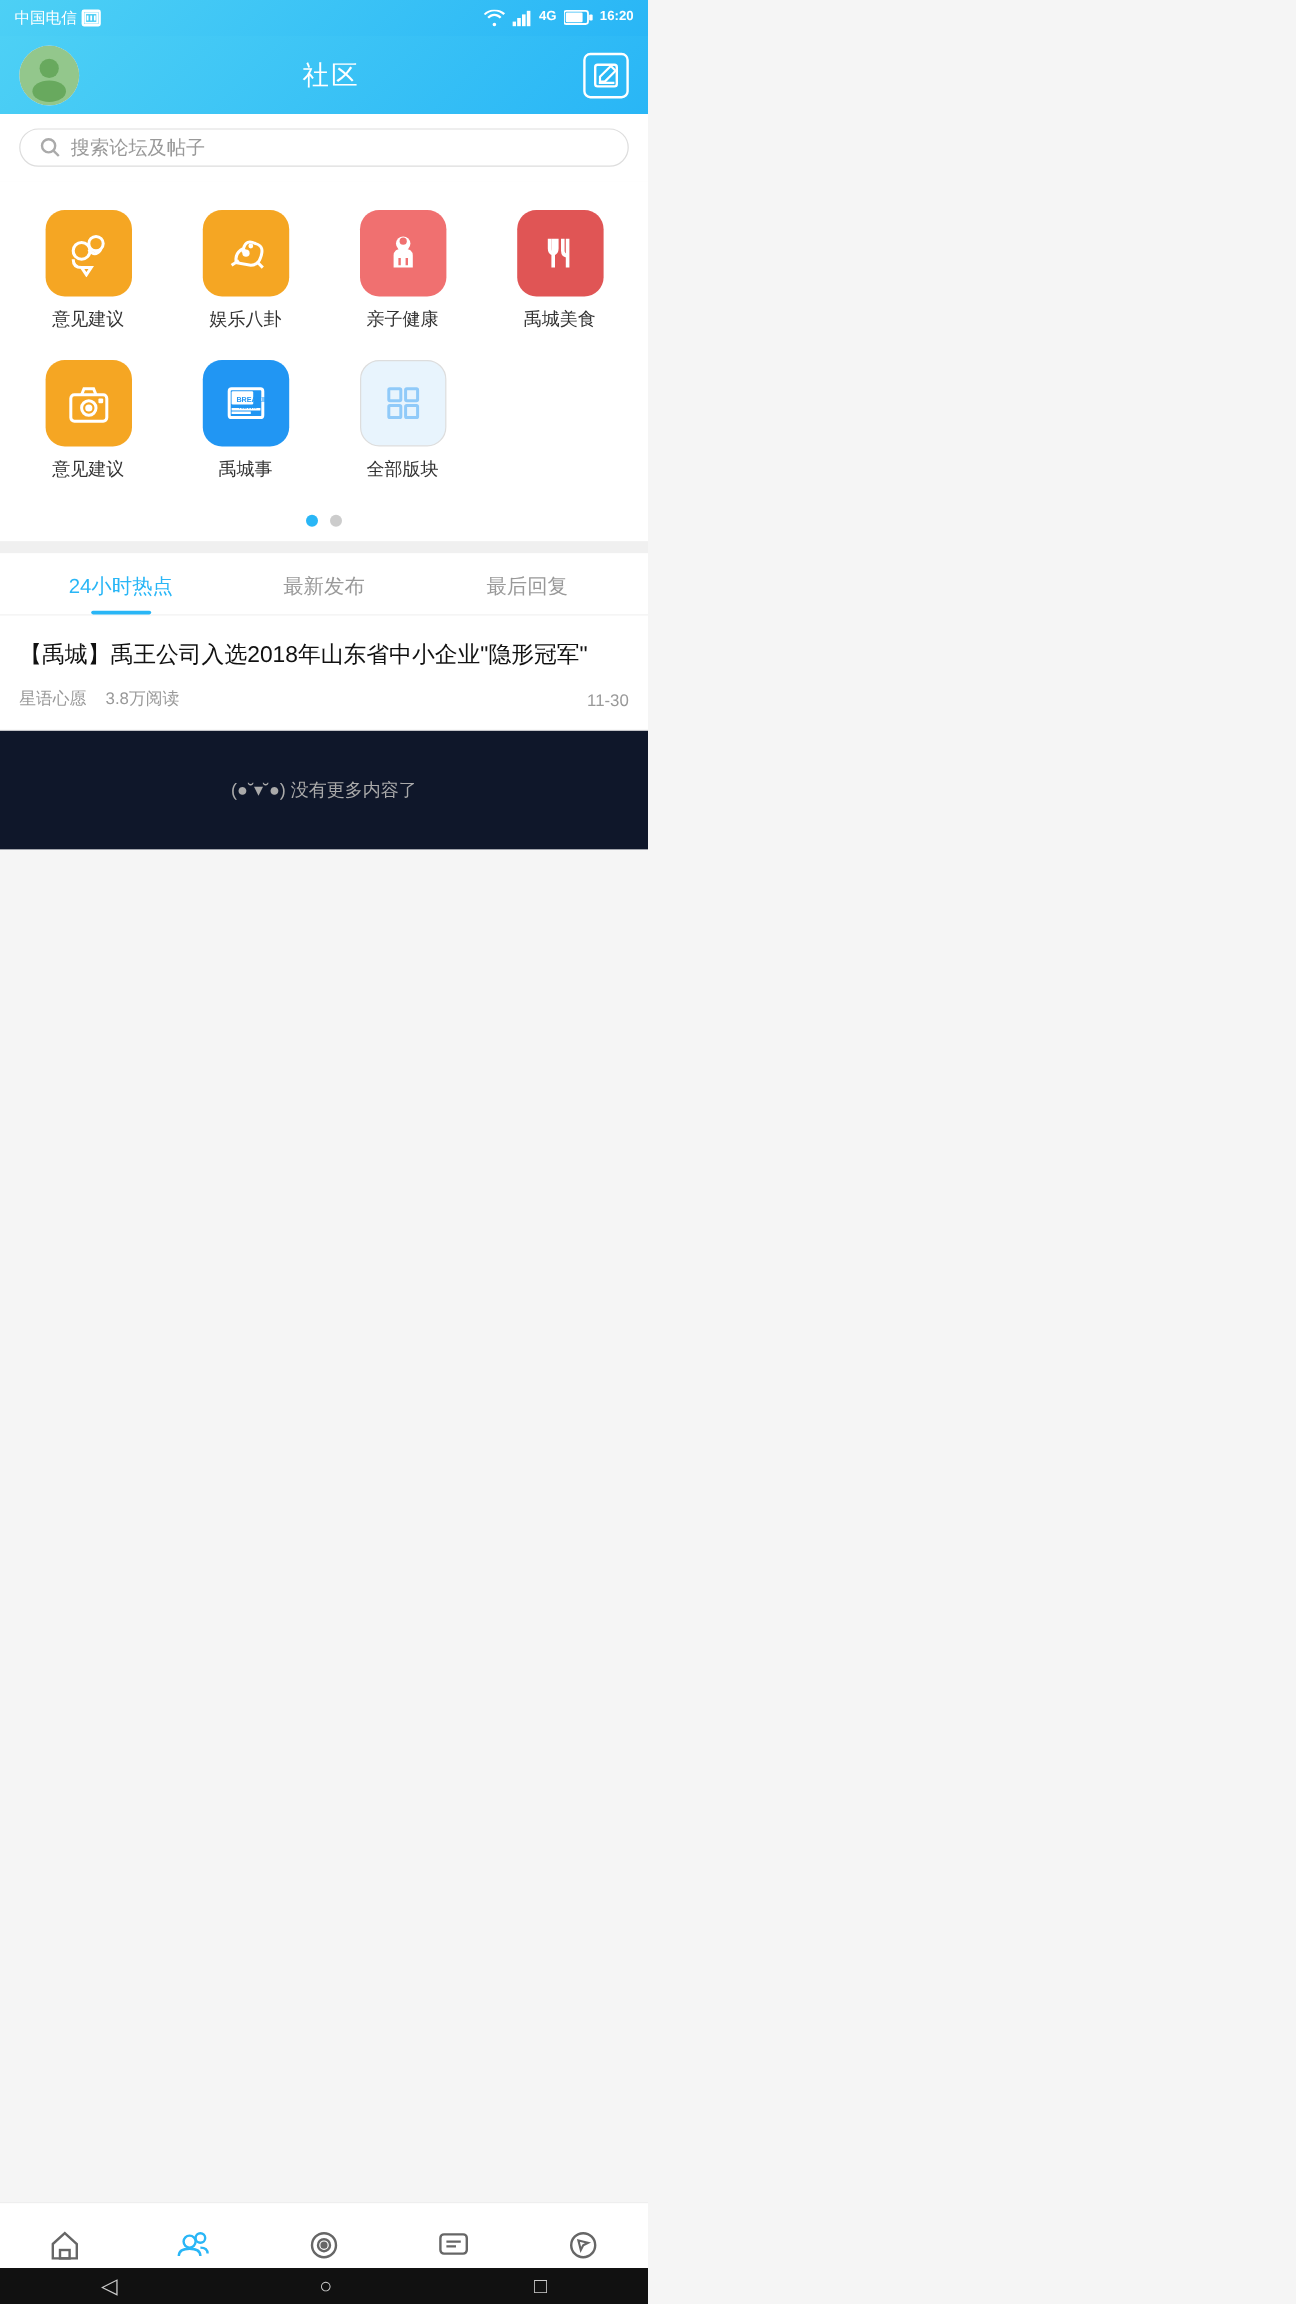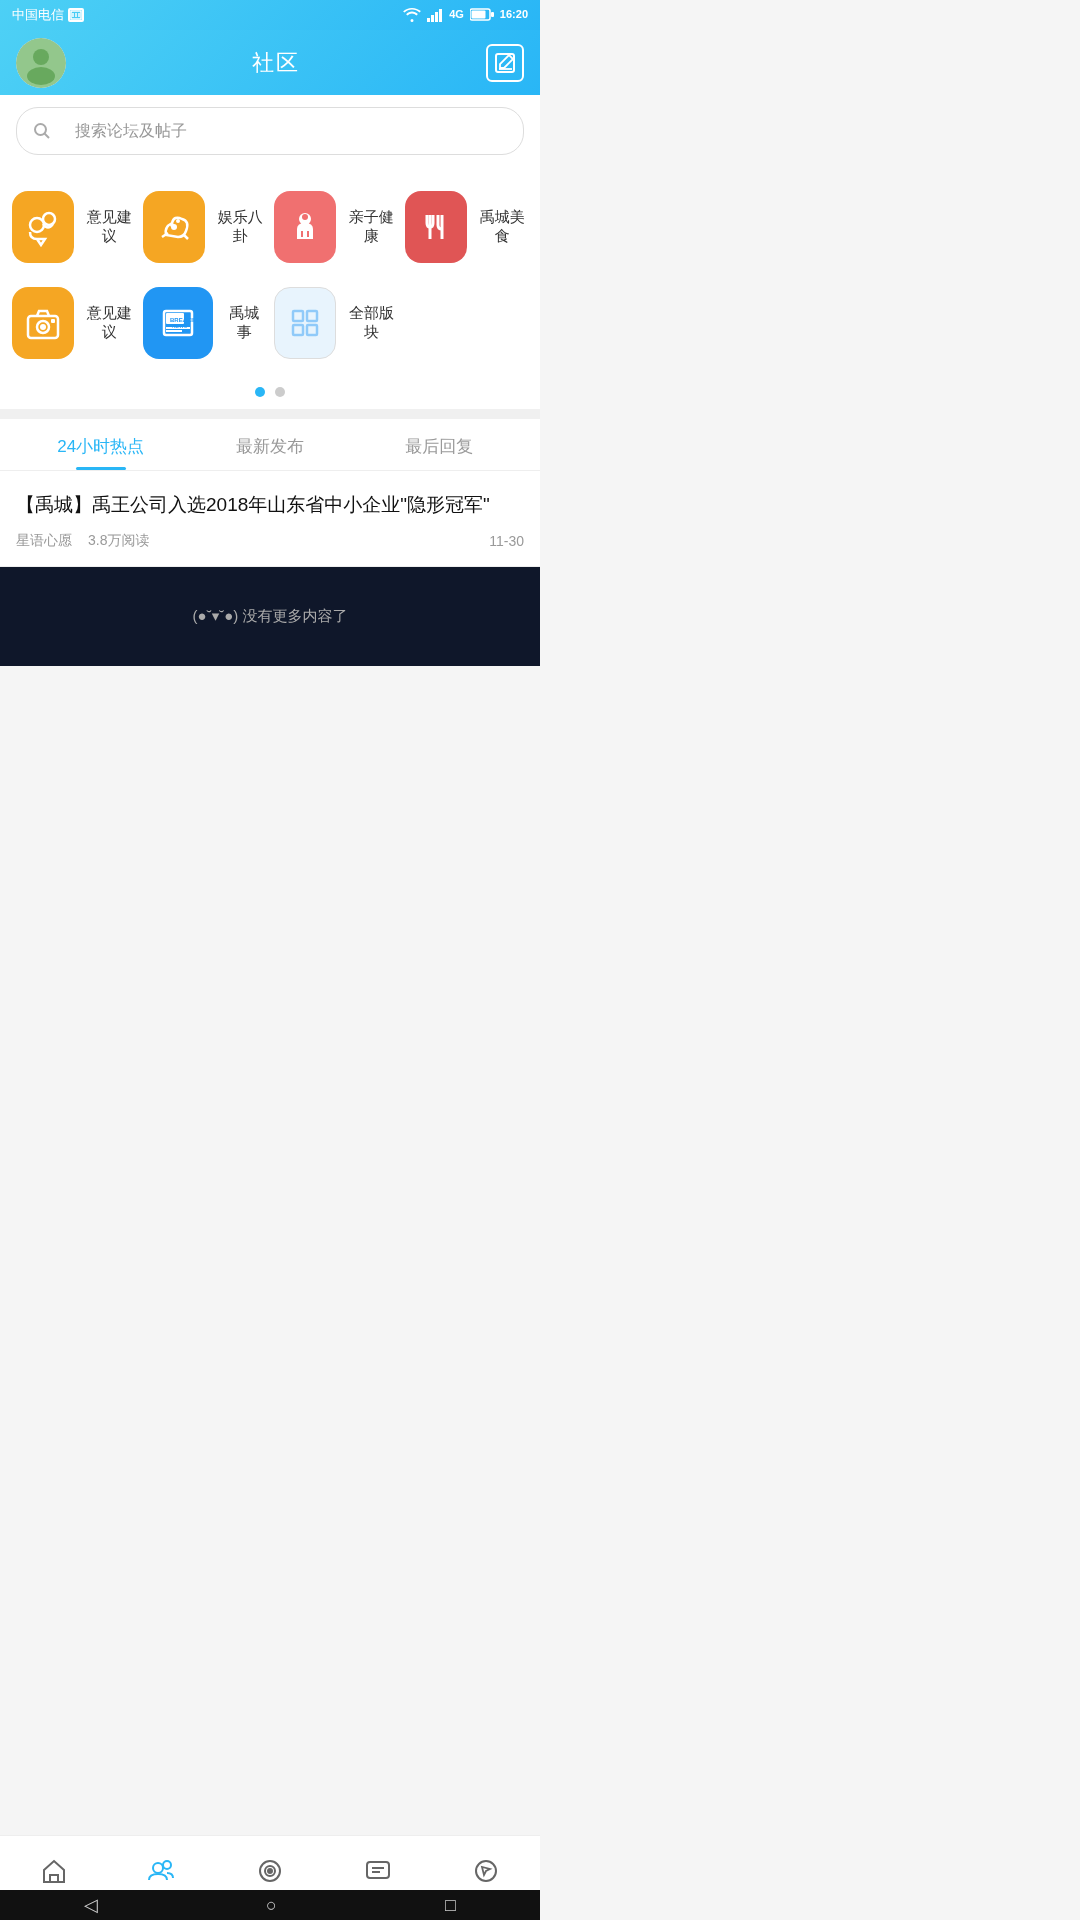--- a/index.html
+++ b/index.html
@@ -68,27 +68,27 @@
       cursor: pointer;
     }
 
     
     .search-container {
       background: white;
       padding: 12px 16px;
     }
     .search-bar {
       width: 100%;
-      height: 48px;
+      height: 32px;
       border: 1.5px solid #ddd;
       border-radius: 22px;
       display: flex;
       align-items: center;
       padding: 0 16px;
-      gap: 24px;
+      gap: 8px;
       background: white;
       cursor: pointer;
       text-align: right;
     }
     .search-placeholder {
       color: #999;
       font-size: 16px;
     }
 
     
@@ -96,21 +96,21 @@
       background: white;
       padding: 16px 8px 8px;
     }
     .category-grid {
       display: grid;
       grid-template-columns: repeat(4, 1fr);
       gap: 0;
     }
     .category-item {
       display: flex;
-      flex-direction: row;
+      flex-direction: column;
       align-items: center;
       padding: 8px 4px 16px;
       cursor: pointer;
       gap: 10px;
     }
     .category-icon {
       width: 72px; height: 72px;
       border-radius: 16px;
       display: flex; align-items: center; justify-content: center;
     }

